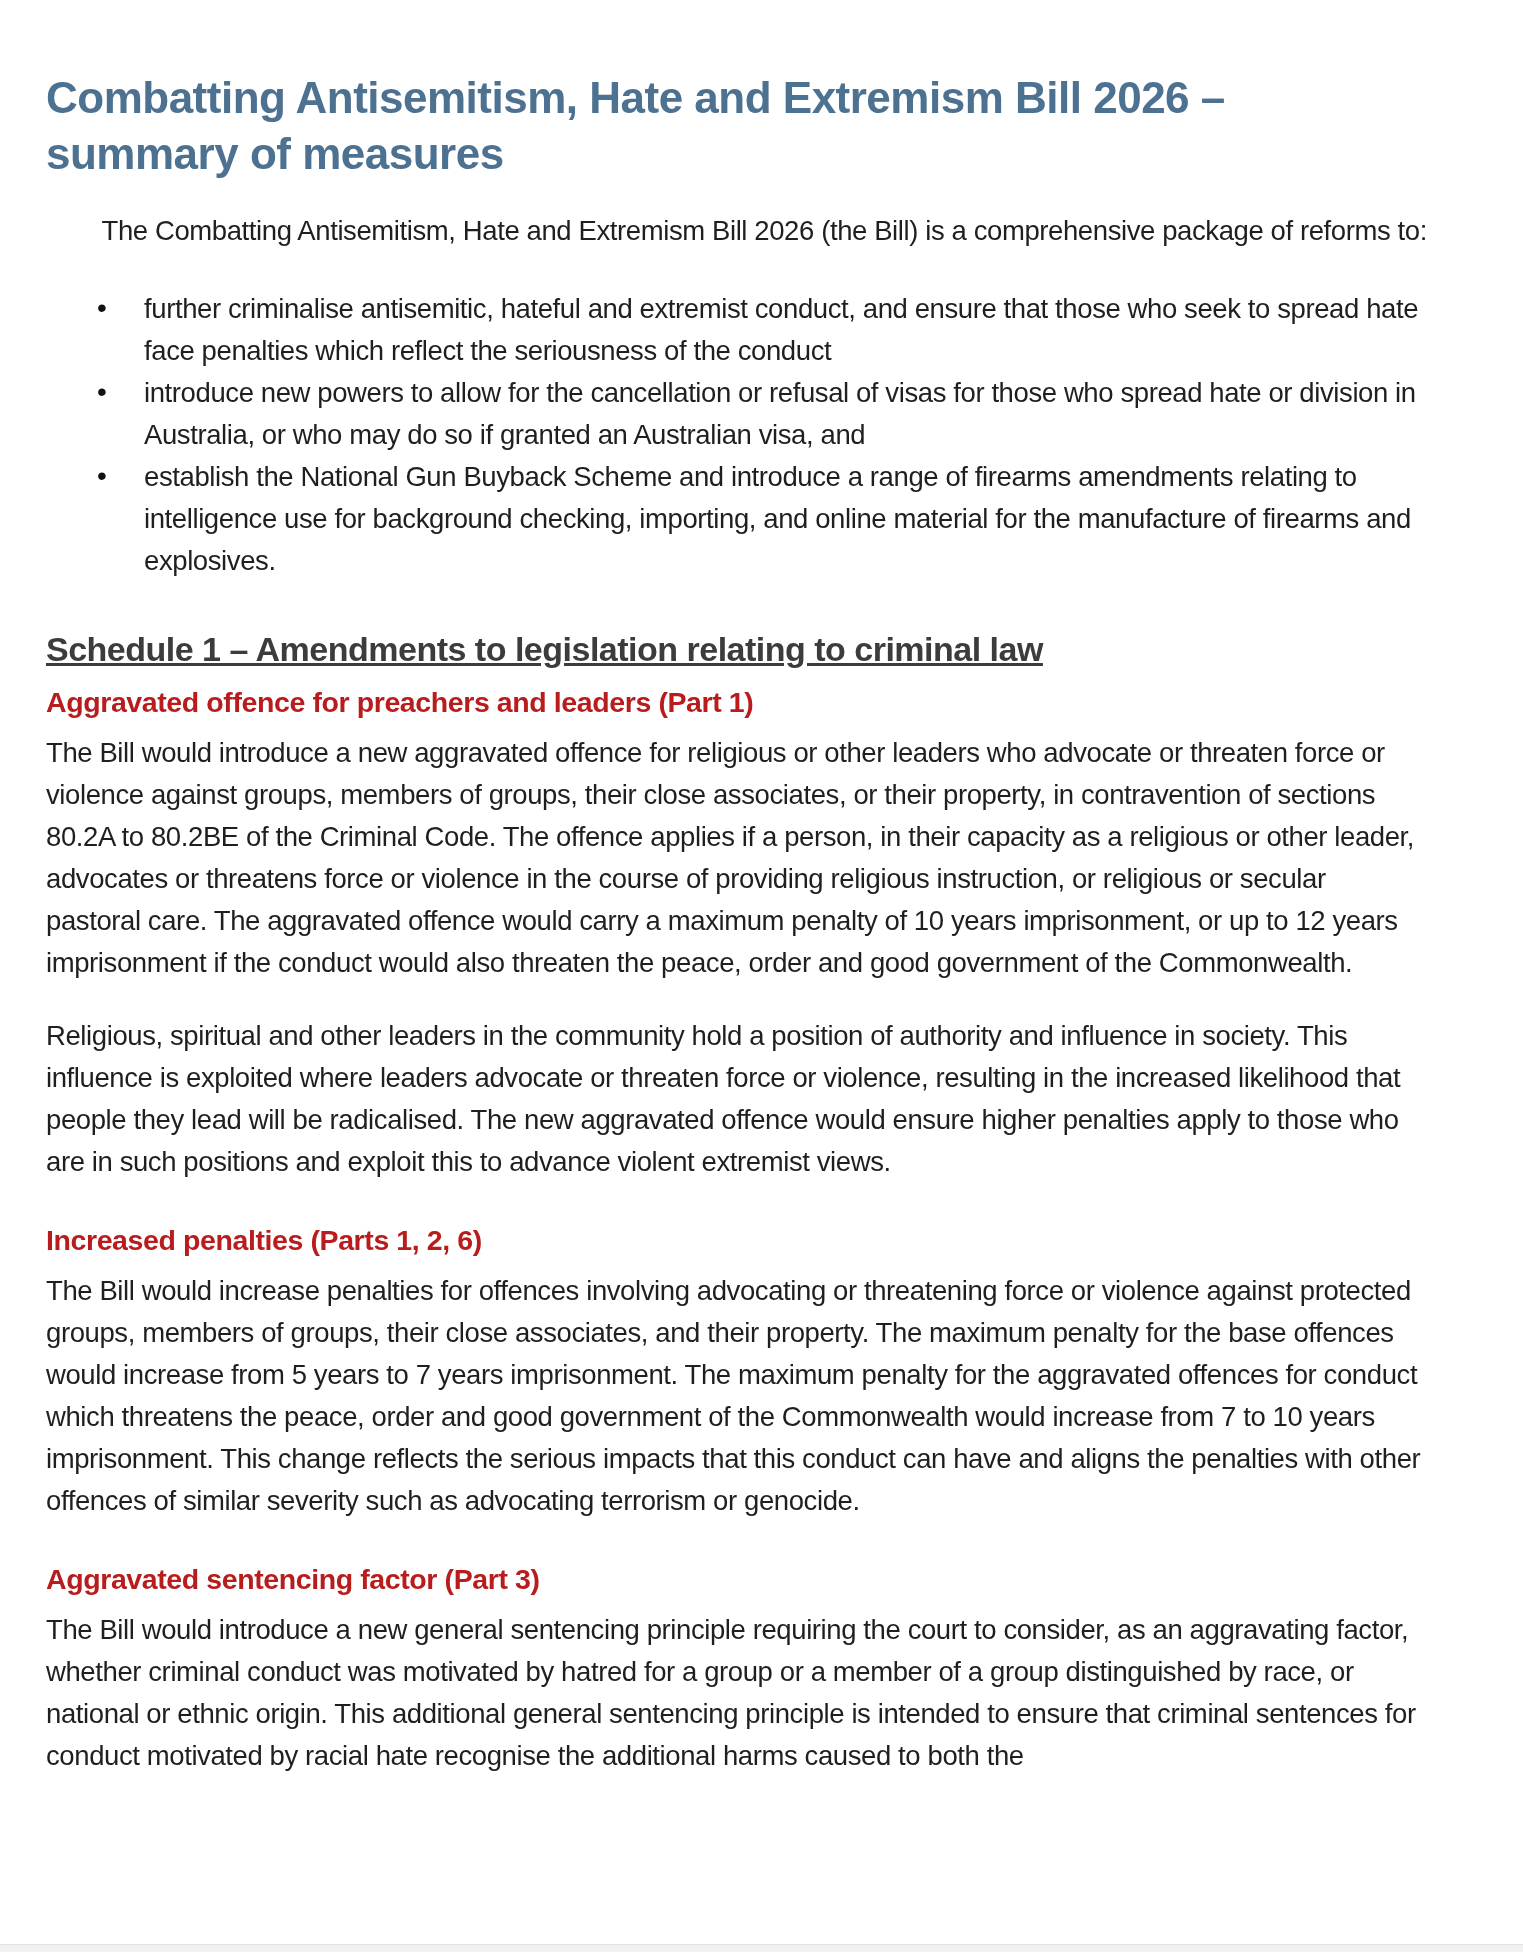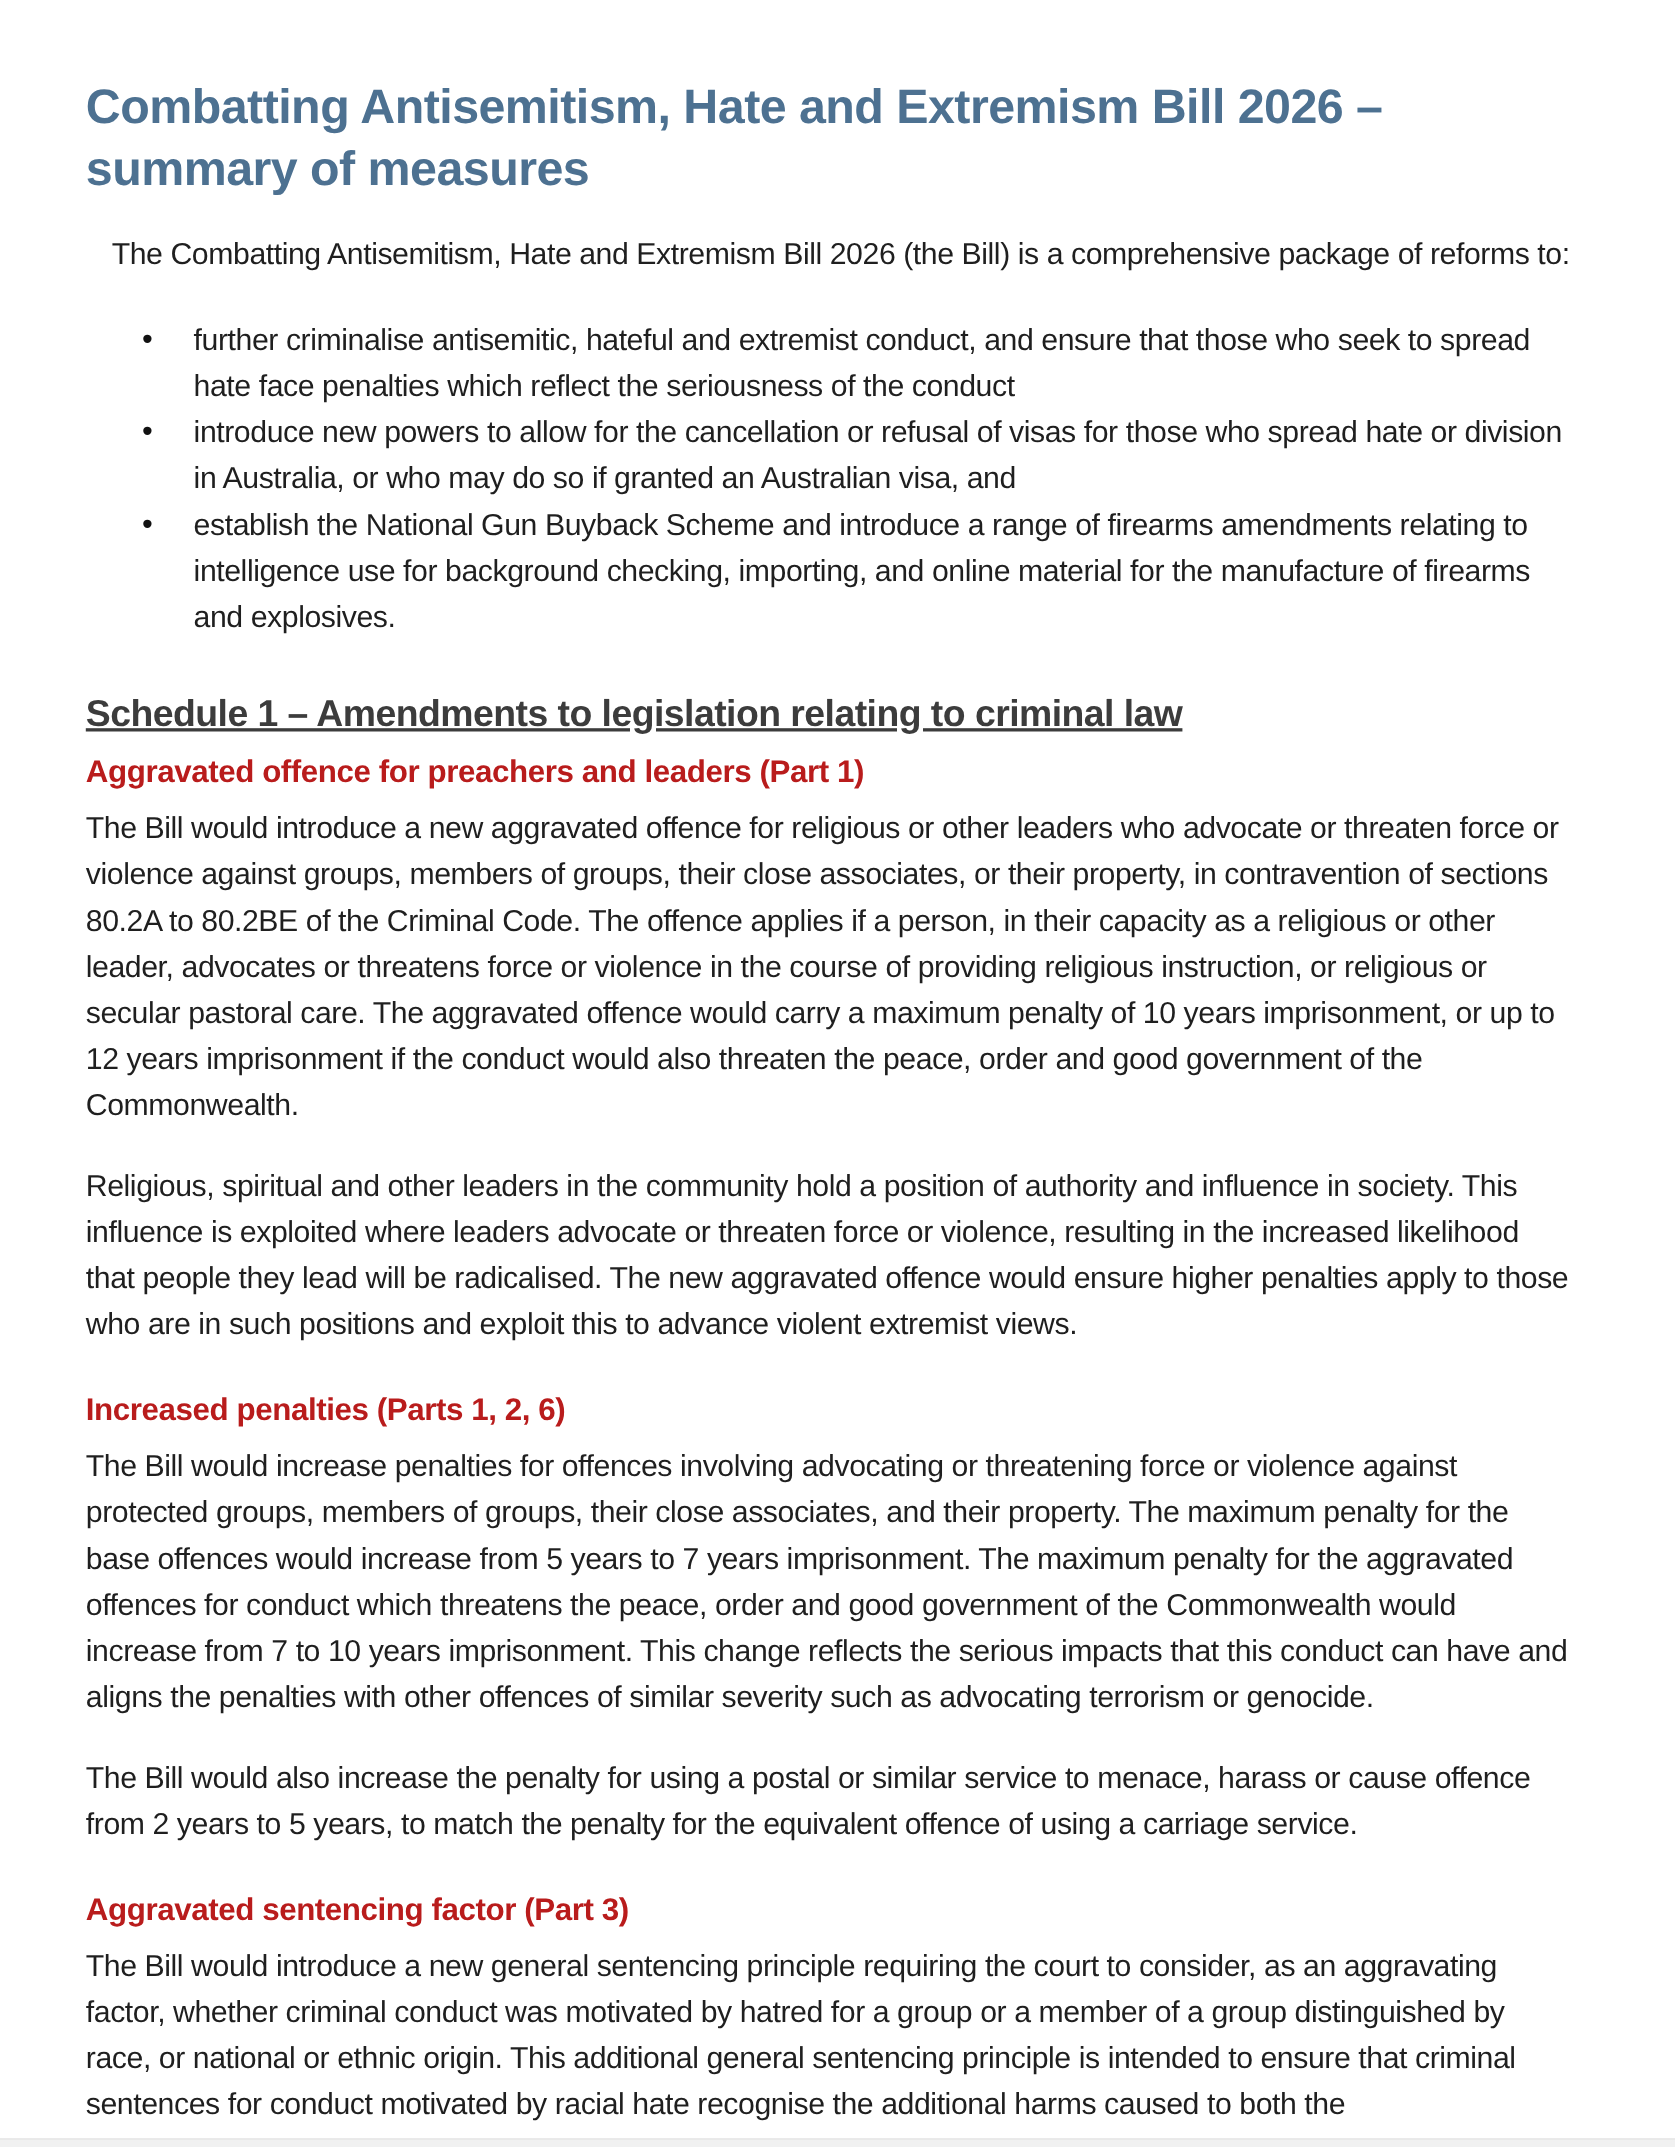--- a/index.html
+++ b/index.html
@@ -9,21 +9,21 @@
   }
   body {
     width: 1523px;
     height: 1952px;
     position: relative;
     overflow: hidden;
     font-family: "Liberation Sans", "DejaVu Sans", sans-serif;
     color: #1f1f1f;
   }
   .page {
-    padding: 70px 96px 0 78px;
+    padding: 70px 96px 0 46px;
     box-sizing: border-box;
     width: 1523px;
   }
   h1.doc-title {
     margin: 0 0 28px 0;
     font-weight: 700;
     font-size: 44px;
     line-height: 56px;
     letter-spacing: -0.5px;
     color: #4d7191;
@@ -108,20 +108,19 @@
   </ul>
 
   <h2 class="schedule-heading">Schedule 1 – Amendments to legislation relating to criminal law</h2>
 
   <h3 class="sub-heading" style="margin-top:0;">Aggravated offence for preachers and leaders (Part 1)</h3>
   <p class="body">The Bill would introduce a new aggravated offence for religious or other leaders who advocate or threaten force or violence against groups, members of groups, their close associates, or their property, in contravention of sections 80.2A to 80.2BE of the Criminal Code. The offence applies if a person, in their capacity as a religious or other leader, advocates or threatens force or violence in the course of providing religious instruction, or religious or secular pastoral care. The aggravated offence would carry a maximum penalty of 10 years imprisonment, or up to 12 years imprisonment if the conduct would also threaten the peace, order and good government of the Commonwealth.</p>
   <p class="body">Religious, spiritual and other leaders in the community hold a position of authority and influence in society. This influence is exploited where leaders advocate or threaten force or violence, resulting in the increased likelihood that people they lead will be radicalised. The new aggravated offence would ensure higher penalties apply to those who are in such positions and exploit this to advance violent extremist views.</p>
 
   <h3 class="sub-heading">Increased penalties (Parts 1, 2, 6)</h3>
   <p class="body">The Bill would increase penalties for offences involving advocating or threatening force or violence against protected groups, members of groups, their close associates, and their property. The maximum penalty for the base offences would increase from 5 years to 7 years imprisonment. The maximum penalty for the aggravated offences for conduct which threatens the peace, order and good government of the Commonwealth would increase from 7 to 10 years imprisonment. This change reflects the serious impacts that this conduct can have and aligns the penalties with other offences of similar severity such as advocating terrorism or genocide.</p>
-  <p class="body">The Bill would also increase the penalty for using a postal or similar service to menace, harass or cause offence from 2 years to 5 years, to match the penalty for the equivalent offence of using a carriage service.</p>
 
   <h3 class="sub-heading">Aggravated sentencing factor (Part 3)</h3>
   <p class="body">The Bill would introduce a new general sentencing principle requiring the court to consider, as an aggravating factor, whether criminal conduct was motivated by hatred for a group or a member of a group distinguished by race, or national or ethnic origin. This additional general sentencing principle is intended to ensure that criminal sentences for conduct motivated by racial hate recognise the additional harms caused to both the</p>
 
 </div>
 
 <div class="bottom-edge"></div>
 
 </body></html>

